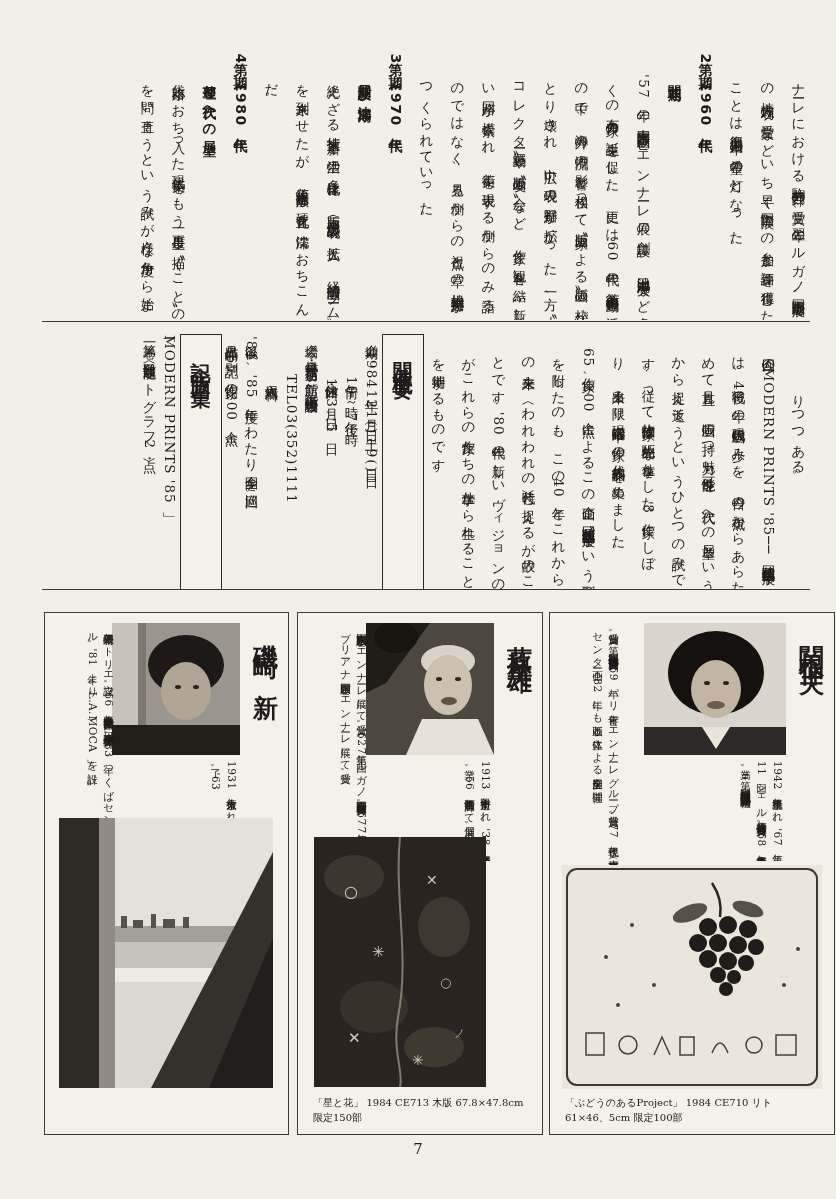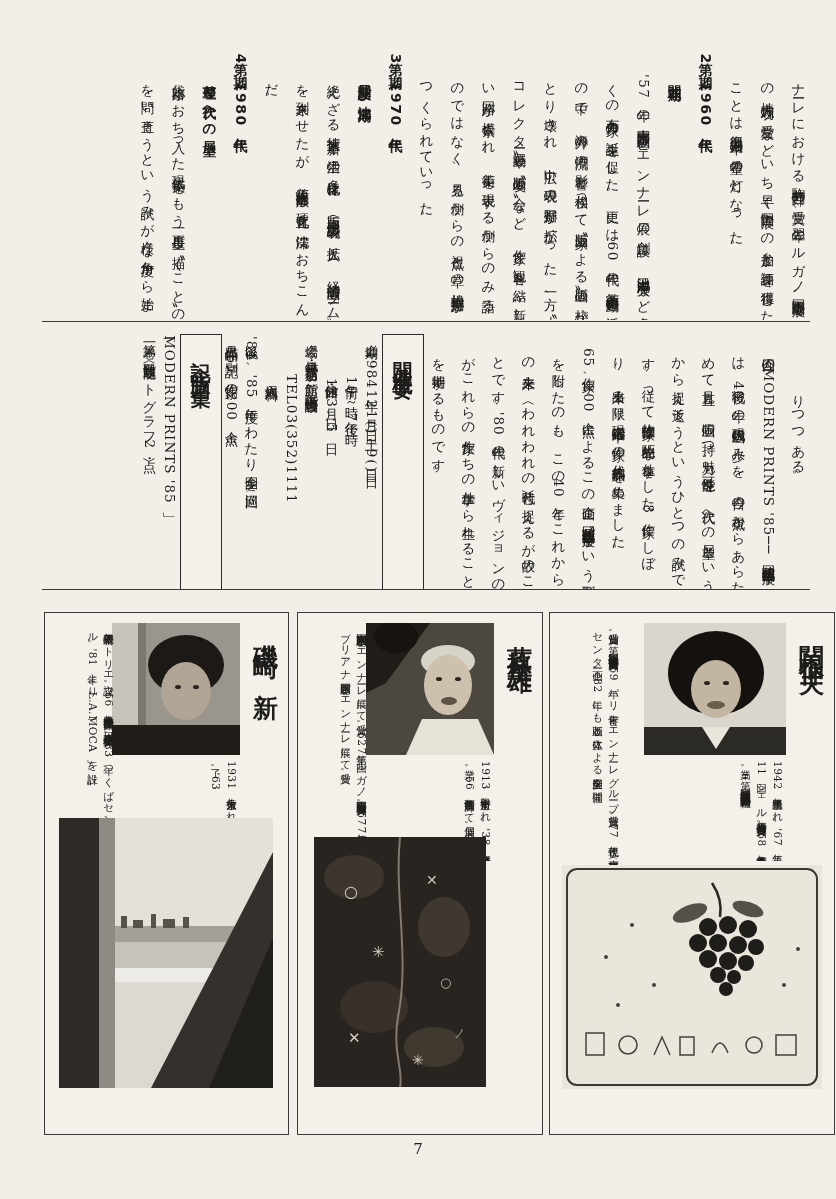--- a/index.html
+++ b/index.html
@@ -151,20 +151,24 @@
       <ellipse cx="120" cy="210" rx="30" ry="20" fill="#574d41" opacity="0.5"></ellipse>
       <path d="M86,0 C80,60 96,120 84,180 C78,215 90,235 86,250" stroke="#a99f8f" stroke-width="2" fill="none" opacity="0.7"></path>
       <text x="30" y="60" fill="#cfc7b8" font-size="16">○</text>
       <text x="112" y="48" fill="#cfc7b8" font-size="14">✕</text>
       <text x="58" y="120" fill="#d6cebf" font-size="15">✳</text>
       <text x="126" y="150" fill="#c4bcab" font-size="13">○</text>
       <text x="34" y="206" fill="#d6cebf" font-size="15">✕</text>
       <text x="98" y="228" fill="#cfc7b8" font-size="14">✳</text>
       <text x="140" y="200" fill="#b8b0a0" font-size="11">ノ</text>
     </svg>
+    <div class="caption">
+      <div>「星と花」 1984 CE713 木版 67.8×47.8cm</div>
+      <div>限定150部</div>
+    </div>
   </div>
 
   <div class="card" id="card-sekine">
     <div class="artist-name">関根伸夫</div>
     <svg class="portrait" viewBox="0 0 142 132">
       <rect width="142" height="132" fill="#dad6cd"></rect>
       <ellipse cx="72" cy="50" rx="48" ry="42" fill="#14110e"></ellipse>
       <ellipse cx="72" cy="66" rx="25" ry="29" fill="#c2b5a2"></ellipse>
       <ellipse cx="63" cy="60" rx="3" ry="2" fill="#2b241d"></ellipse>
       <ellipse cx="82" cy="60" rx="3" ry="2" fill="#2b241d"></ellipse>
@@ -206,16 +210,20 @@
       </g>
       <g fill="#46423b">
         <circle cx="44" cy="92" r="2"></circle>
           <circle cx="70" cy="60" r="2"></circle>
           <circle cx="92" cy="120" r="2"></circle>
         <circle cx="222" cy="120" r="2"></circle>
           <circle cx="236" cy="84" r="2"></circle>
           <circle cx="56" cy="140" r="2"></circle>
       </g>
     </svg>
+    <div class="caption">
+      <div>「ぶどうのあるProject」 1984 CE710 リト</div>
+      <div>61×46、5cm 限定100部</div>
+    </div>
   </div>
 
   <div class="pagenum">7</div>
 </div>
 
 </body></html>

